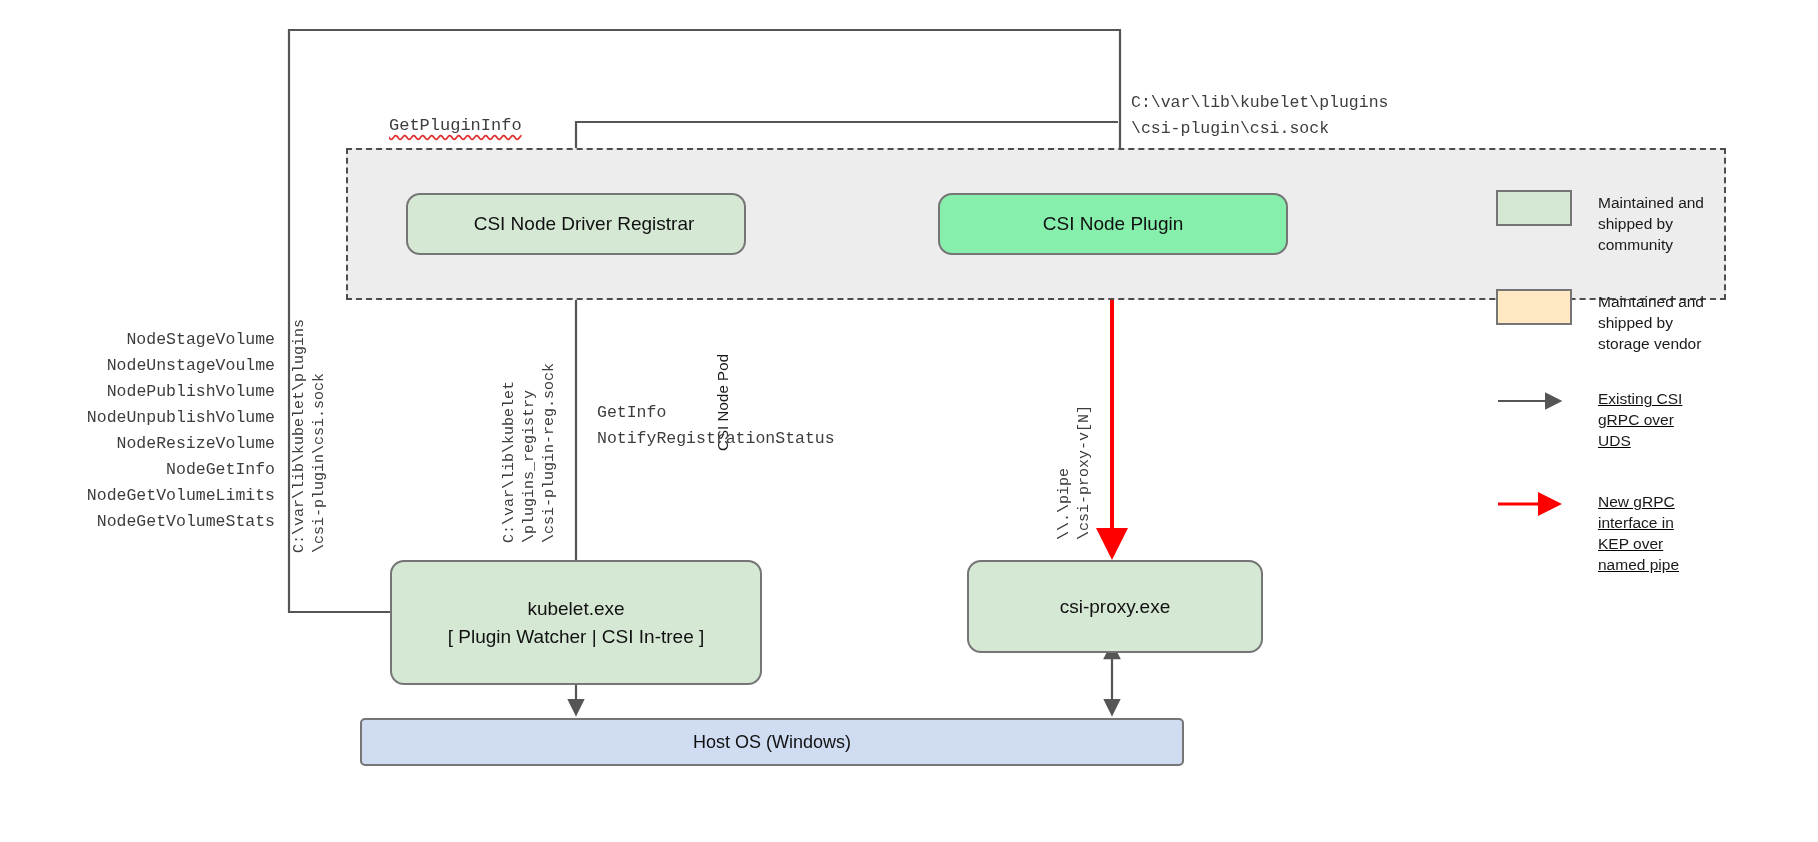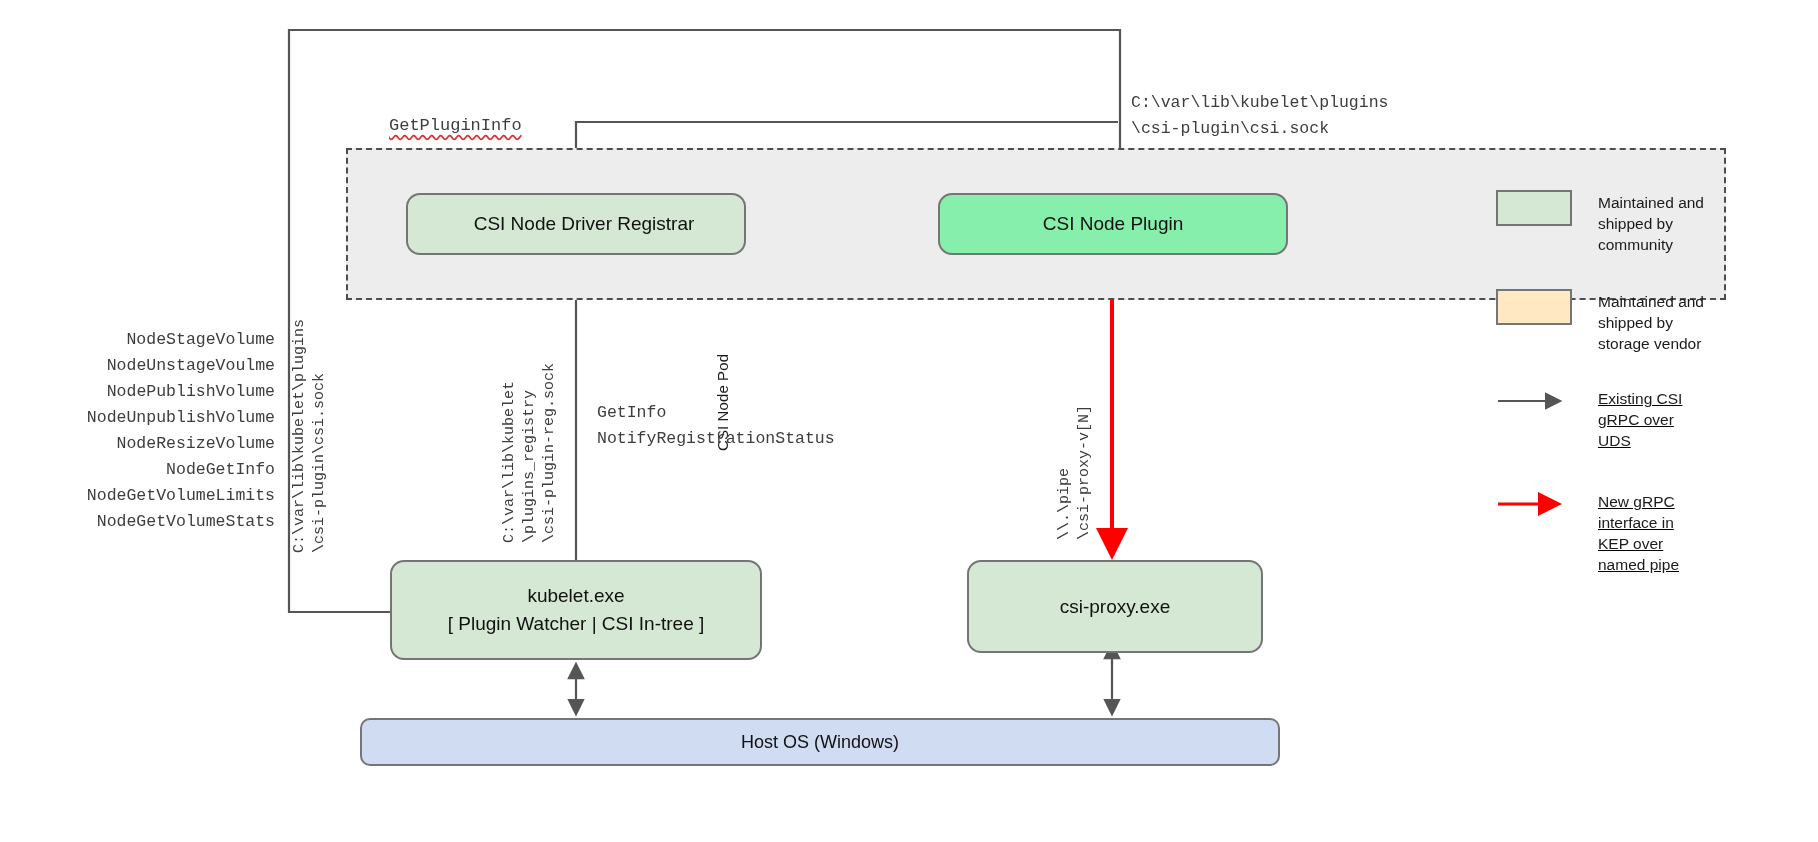--- a/index.html
+++ b/index.html
@@ -80,25 +80,25 @@
     color: #111;
     text-align: center;
     line-height: 1.45;
   }
   .green { background: #d5e8d4; }
   .cream { background: #86efac; }
   .blue  { background: #cfdcf2; border-radius: 4px; }
 
   #box-registrar { left: 406px; top: 193px; width: 340px; height: 62px; padding-left: 16px; }
   #box-nodeplugin { left: 938px; top: 193px; width: 350px; height: 62px; }
-  #box-kubelet { left: 390px; top: 560px; width: 372px; height: 100px; }
+  #box-kubelet { left: 390px; top: 560px; width: 372px; height: 125px; }
   #box-csiproxy { left: 919px; top: 560px; width: 296px; height: 93px; margin-left: 48px; }
   #box-hostos {
-    left: 360px; top: 718px; width: 920px; height: 48px;
-    border-radius: 10px; font-size: 18px;
+    left: 360px; top: 718px; width: 824px; height: 48px;
+    border-radius: 5px; font-size: 18px;
   }
 
   
   .txtblock {
     position: absolute;
     white-space: pre;
     font-size: 16.5px;
     line-height: 26px;
   }
   #getplugininfo {

